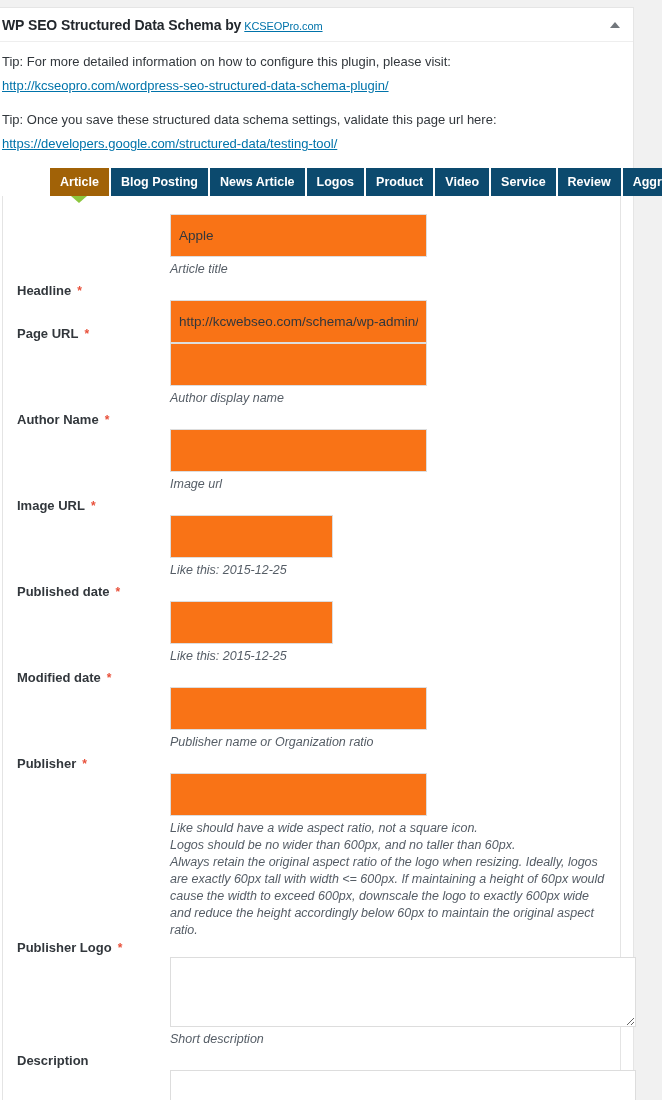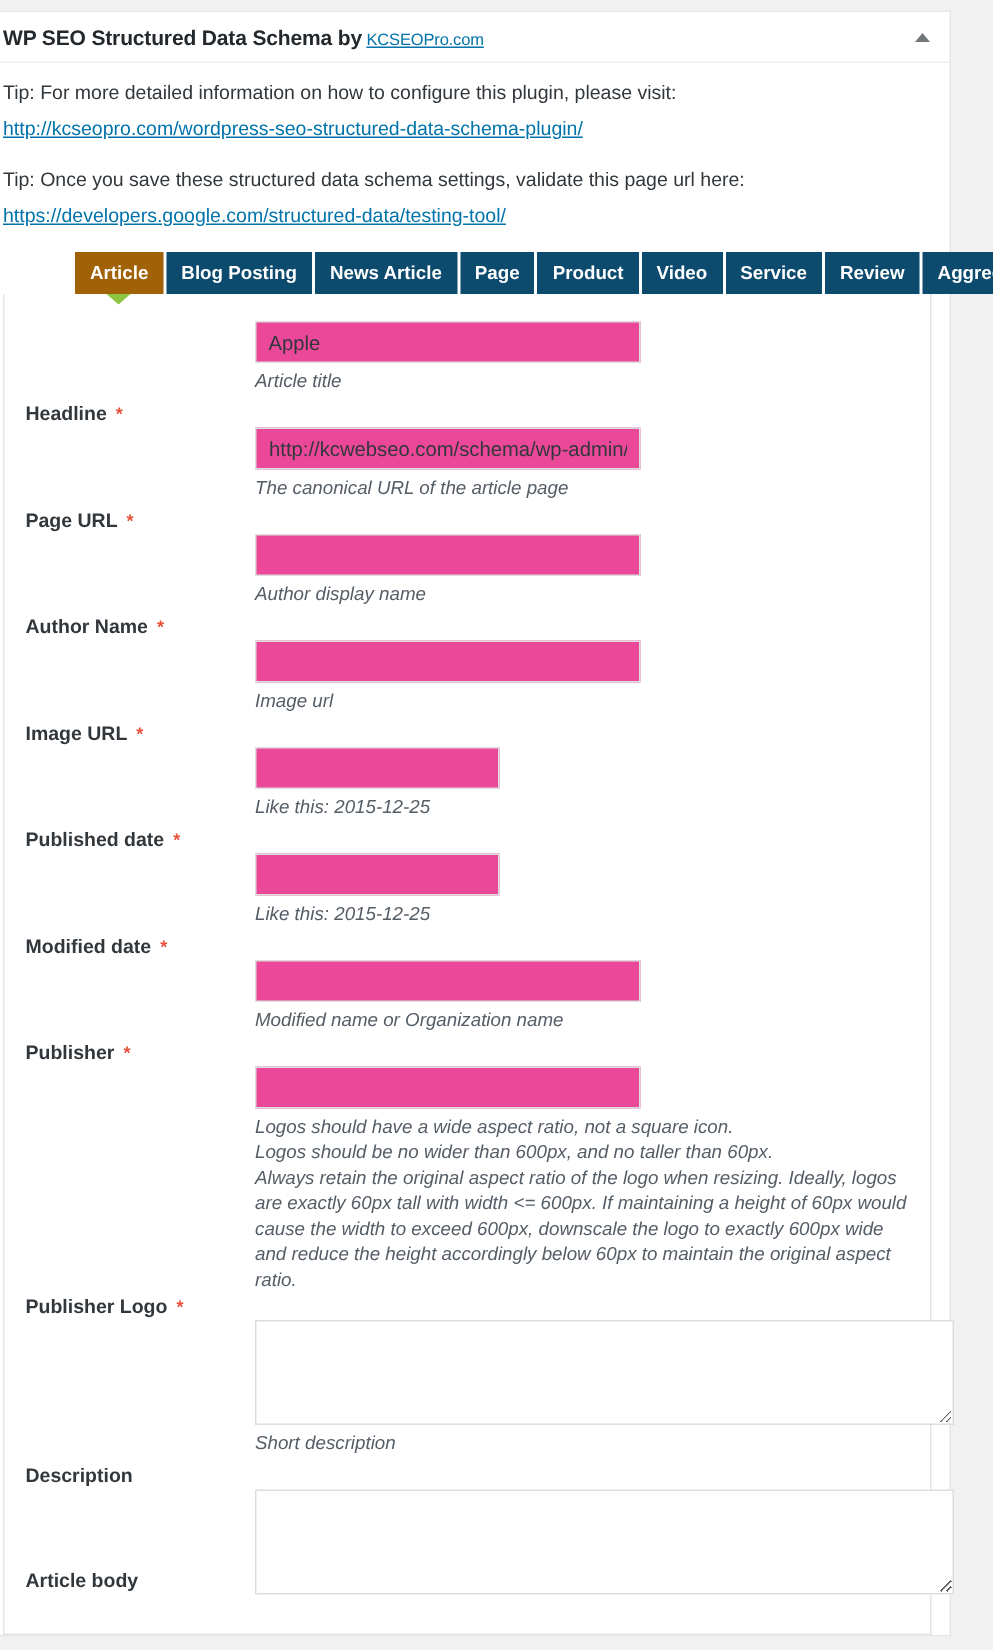--- a/index.html
+++ b/index.html
@@ -73,22 +73,22 @@
   
   .row{display:flex;align-items:flex-end;margin-bottom:0;}
   .lbl{
     width:153px;flex:0 0 153px;font-size:13px;font-weight:bold;color:#32373c;
     padding-top:6px;line-height:18px;
   }
   .req{color:#e8503a;font-size:12px;margin-left:6px;font-weight:bold;}
   .fieldcol{flex:1;min-width:0;}
 
   input[type="text"]{
-    box-sizing:border-box;height:28px;padding:3px 8px;
-    border:1px solid #ddd;background:#ec4899;border-radius:0;
+    box-sizing:border-box;height:43px;padding:3px 8px;
+    border:1px solid #ddd;background:#f97316;border-radius:0;
     font-family:"Liberation Sans","DejaVu Sans",sans-serif;font-size:13.5px;color:#32373c;
     outline:none;display:block;
   }
   input.w-wide{width:257px;}
   input.w-date{width:163px;}
   textarea{
     box-sizing:border-box;width:466px;height:70px;
     border:1px solid #ddd;background:#fff;border-radius:0;
     font-family:"Liberation Sans","DejaVu Sans",sans-serif;font-size:13.5px;color:#32373c;
     outline:none;resize:vertical;display:block;padding:4px 8px;
@@ -127,21 +127,21 @@
 
         <p class="tip">Tip: Once you save these structured data schema settings, validate this page url here:</p>
         <div class="tip-link">
           <a href="#">https://developers.google.com/structured-data/testing-tool/</a>
         </div>
 
         <div class="tabs">
           <div class="tab active">Article</div>
           <div class="tab">Blog Posting</div>
           <div class="tab">News Article</div>
-          <div class="tab">Page</div>
+          <div class="tab">Logos</div>
           <div class="tab">Product</div>
           <div class="tab">Video</div>
           <div class="tab">Service</div>
           <div class="tab">Review</div>
           <div class="tab">Aggregate Ratings</div>
         </div>
 
         <div class="tabpanel">
 
           <div class="row">
@@ -149,21 +149,20 @@
             <div class="fieldcol">
               <input type="text" class="w-wide" value="Apple" style="">
               <div class="hint">Article title</div>
             </div>
           </div>
 
           <div class="row">
             <div class="lbl"><span>Page URL</span><span class="req">*</span></div>
             <div class="fieldcol">
               <input type="text" class="w-wide" value="http://kcwebseo.com/schema/wp-admin/post.php" style="">
-              <div class="hint">The canonical URL of the article page</div>
             </div>
           </div>
 
           <div class="row">
             <div class="lbl"><span>Author Name</span><span class="req">*</span></div>
             <div class="fieldcol">
               <input type="text" class="w-wide" value="" style="">
               <div class="hint">Author display name</div>
             </div>
           </div>
@@ -189,30 +188,30 @@
             <div class="fieldcol">
               <input type="text" class="w-date" value="" style="">
               <div class="hint">Like this: 2015-12-25</div>
             </div>
           </div>
 
           <div class="row">
             <div class="lbl"><span>Publisher</span><span class="req">*</span></div>
             <div class="fieldcol">
               <input type="text" class="w-wide" value="" style="">
-              <div class="hint">Modified name or Organization name</div>
+              <div class="hint">Publisher name or Organization ratio</div>
             </div>
           </div>
 
           <div class="row">
             <div class="lbl"><span>Publisher Logo</span><span class="req">*</span></div>
             <div class="fieldcol">
               <input type="text" class="w-wide" value="" style="">
               <div class="hint multiline">
-                <span class="ln">Logos should have a wide aspect ratio, not a square icon.</span>
+                <span class="ln">Like should have a wide aspect ratio, not a square icon.</span>
                 <span class="ln">Logos should be no wider than 600px, and no taller than 60px.</span>
                 <span class="ln">Always retain the original aspect ratio of the logo when resizing. Ideally, logos are exactly 60px tall with width &lt;= 600px. If maintaining a height of 60px would cause the width to exceed 600px, downscale the logo to exactly 600px wide and reduce the height accordingly below 60px to maintain the original aspect ratio.</span>
               </div>
             </div>
           </div>
 
           <div class="row">
             <div class="lbl"><span>Description</span><span class="req"></span></div>
             <div class="fieldcol">
               <textarea style=""></textarea>

